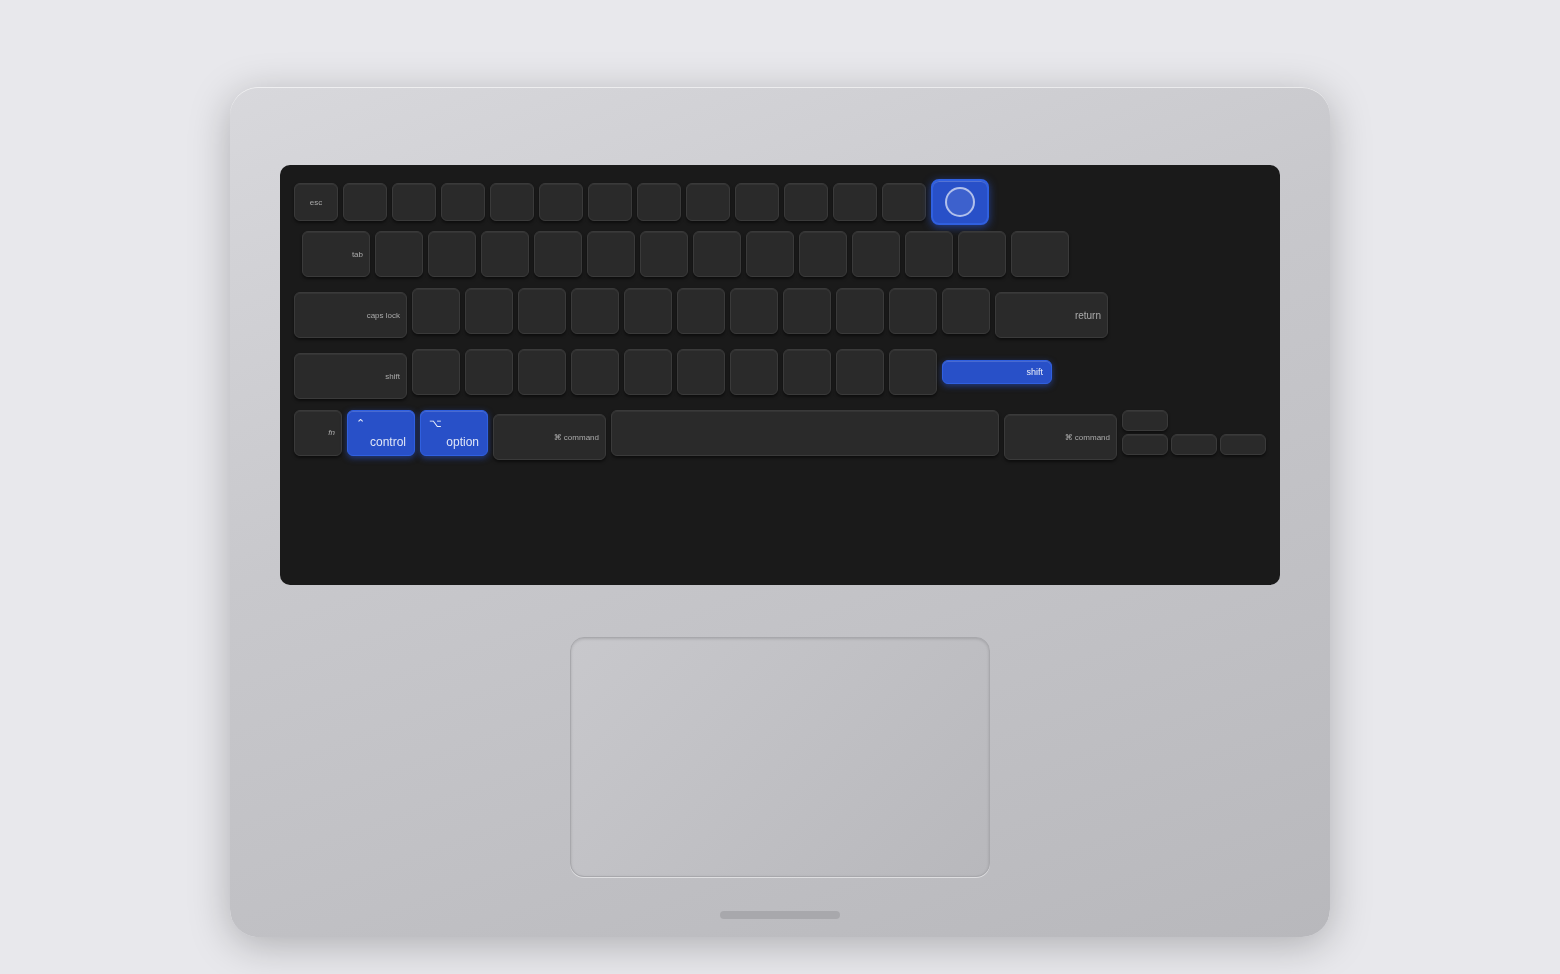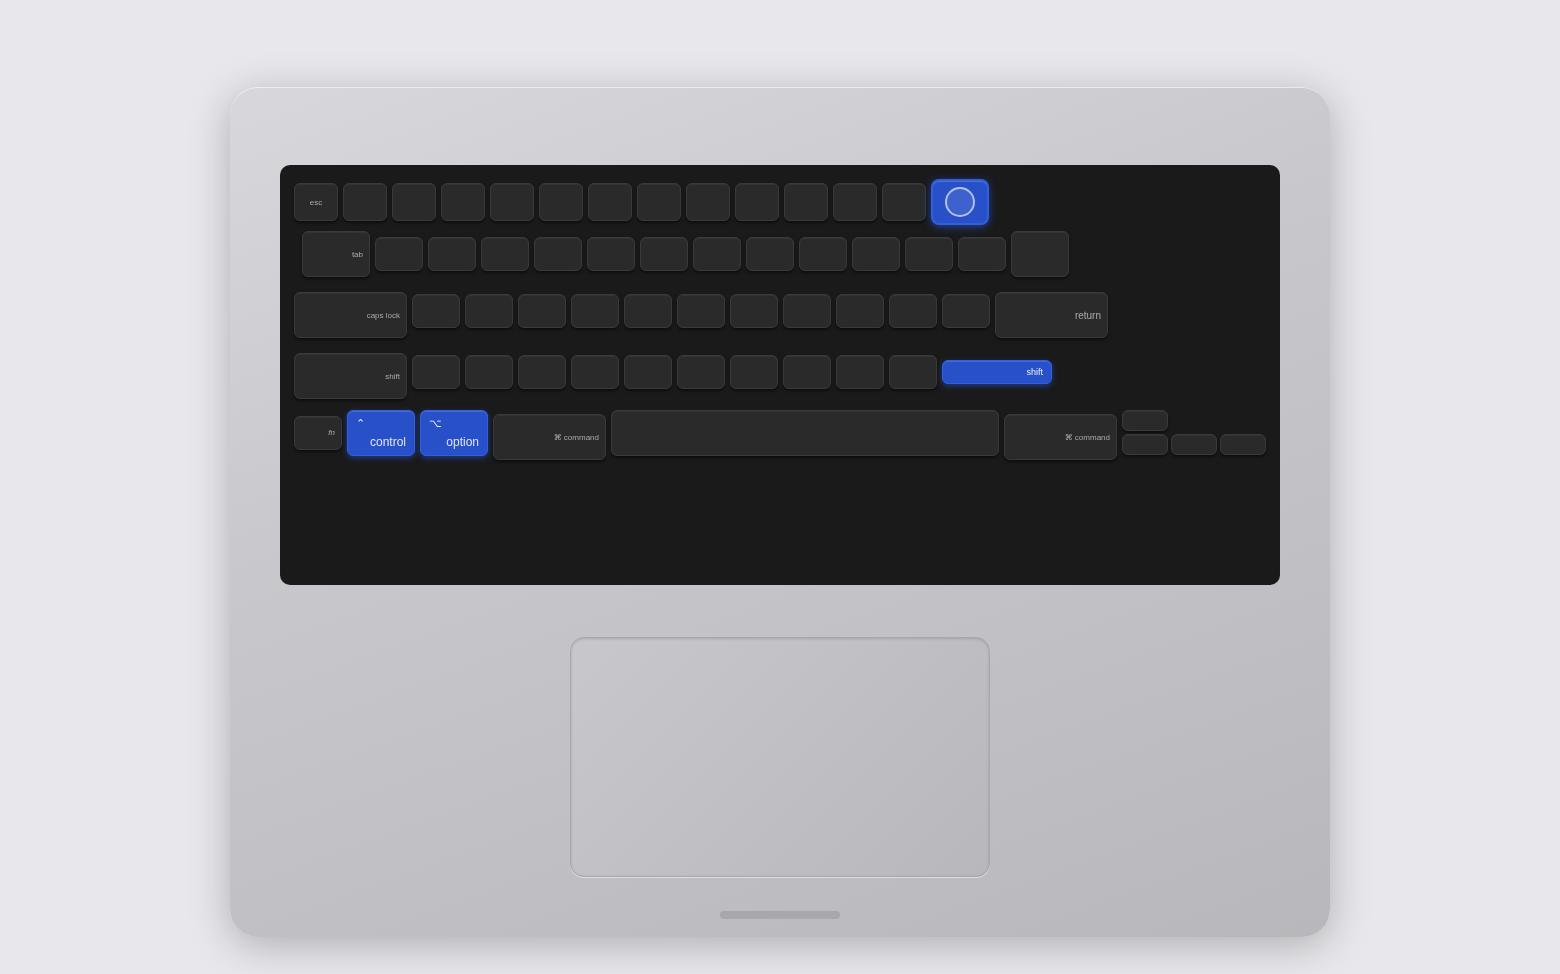--- a/index.html
+++ b/index.html
@@ -105,21 +105,21 @@
     }
 
     .key.highlighted {
       background: #2850c8;
       border-color: #3060e0;
       box-shadow: 0 2px 6px rgba(40,80,200,0.6), inset 0 1px 0 rgba(255,255,255,0.15);
       color: white;
     }
 
     
-    .key-sm { width: 48px; height: 34px; font-style: italic; }
+    .key-sm { width: 48px; height: 46px; font-style: italic; }
     .key-md { width: 58px; height: 46px; }
     .key-lg { width: 68px; height: 46px; }
     .key-xl { width: 113px; height: 46px; margin-top: 9px; }
     .key-fn { width: 44px; height: 38px; }
     .key-space { flex: 1; height: 46px; }
 
     
     .key-power {
       width: 58px;
       height: 46px;

